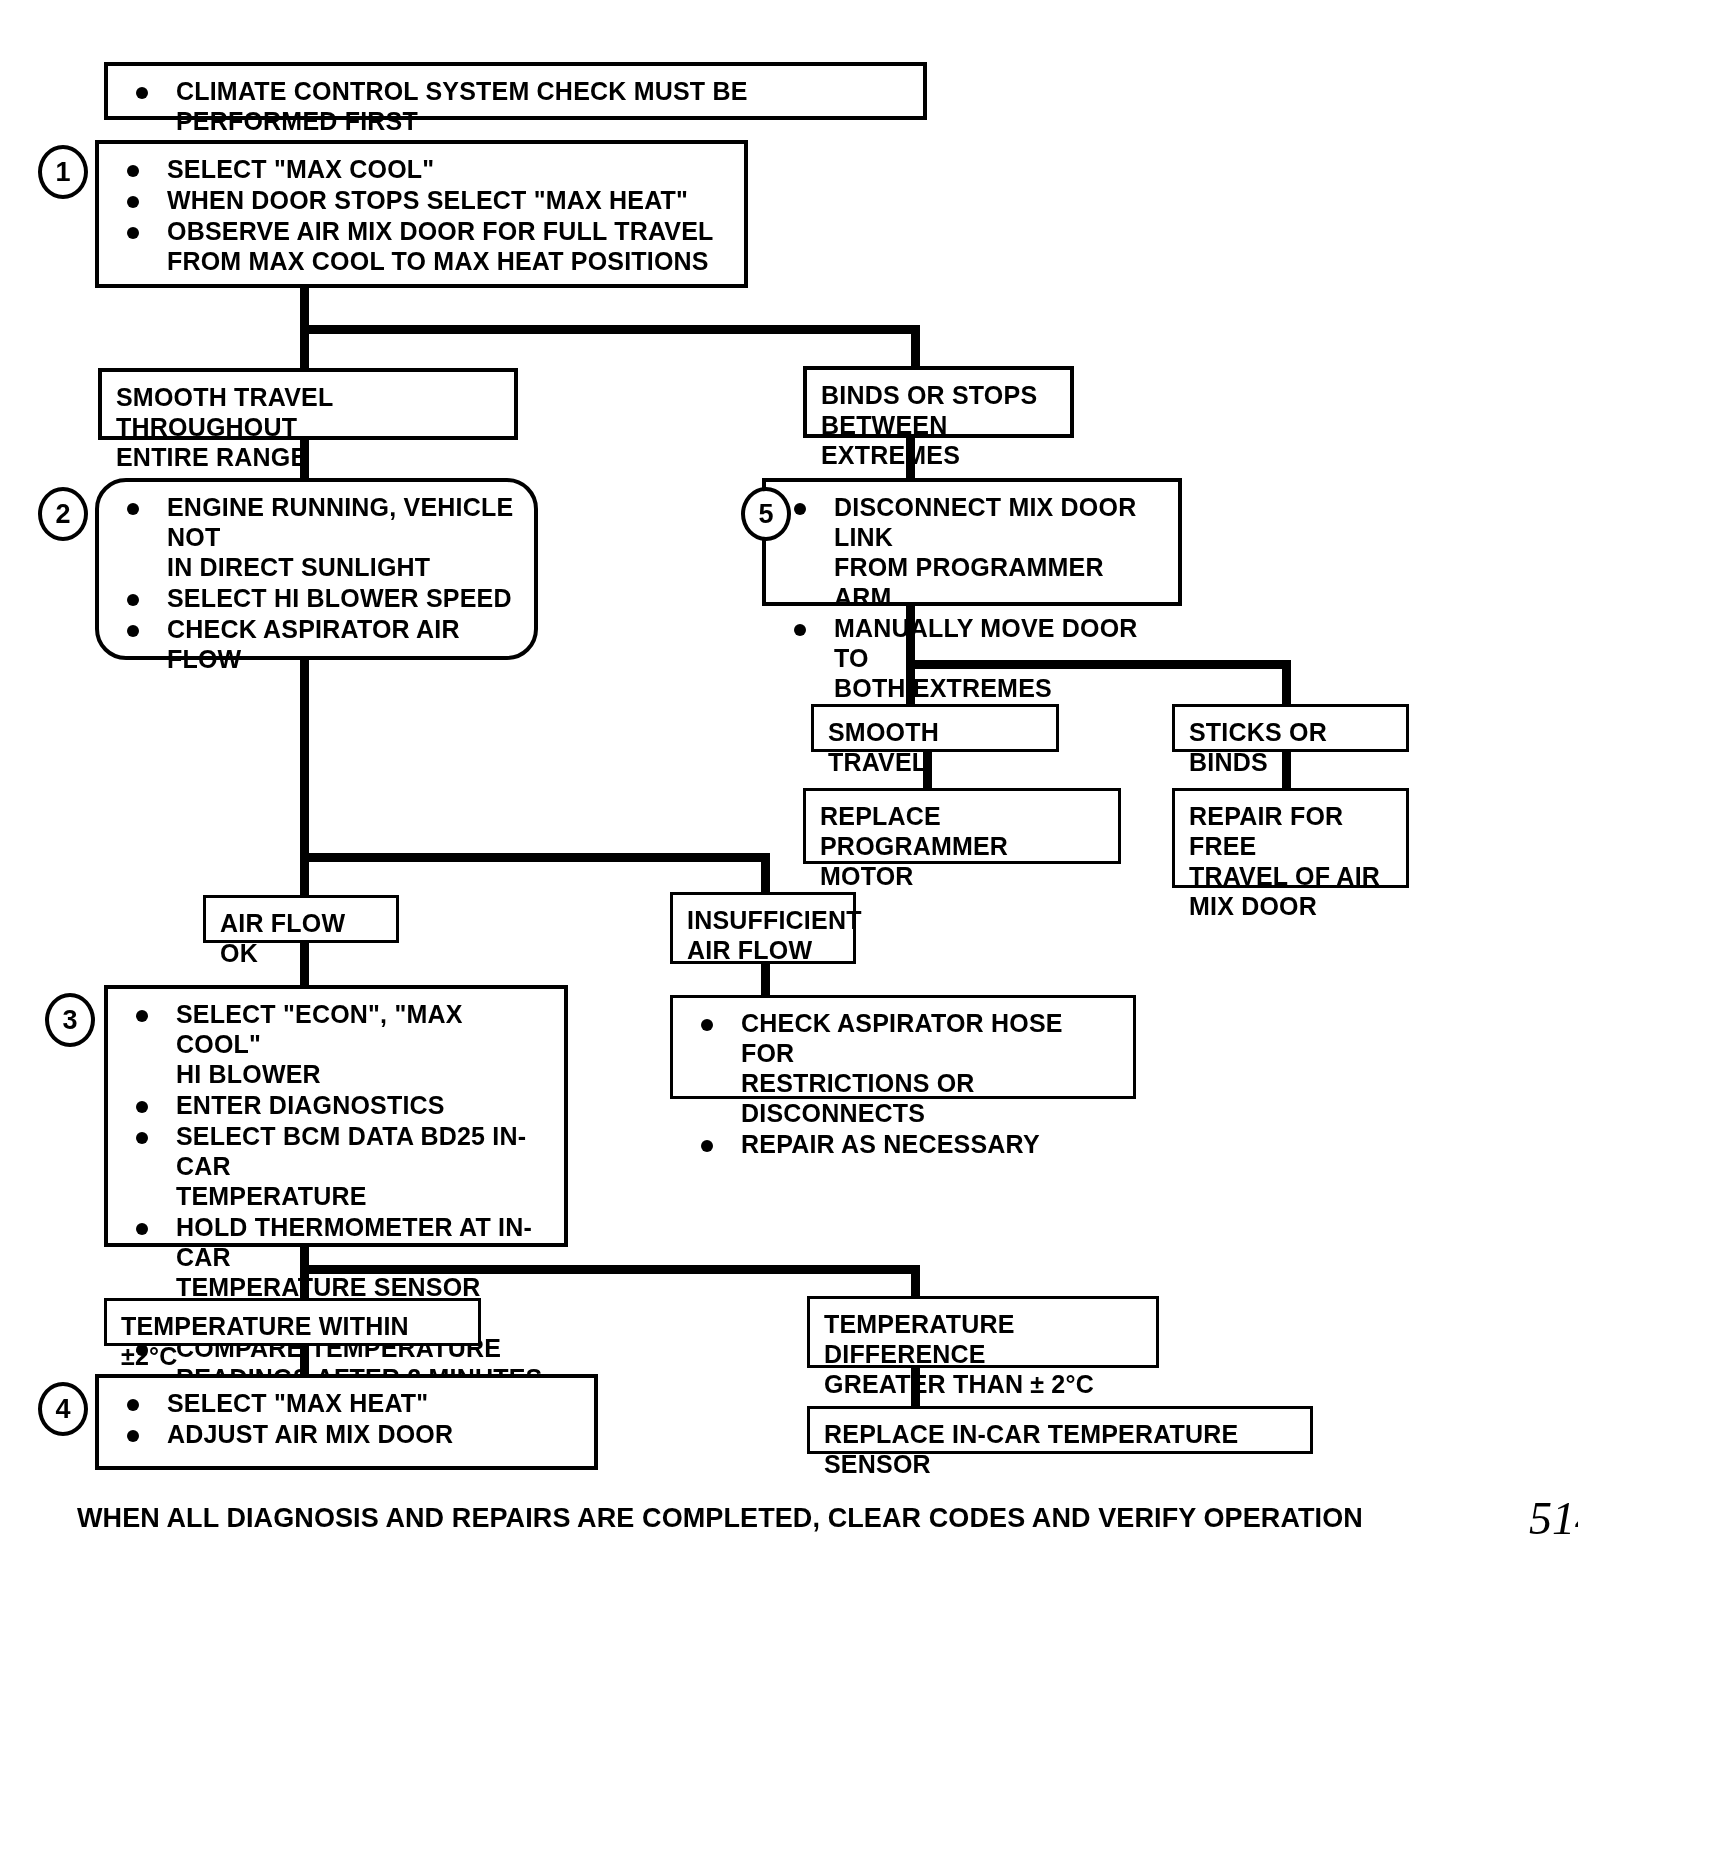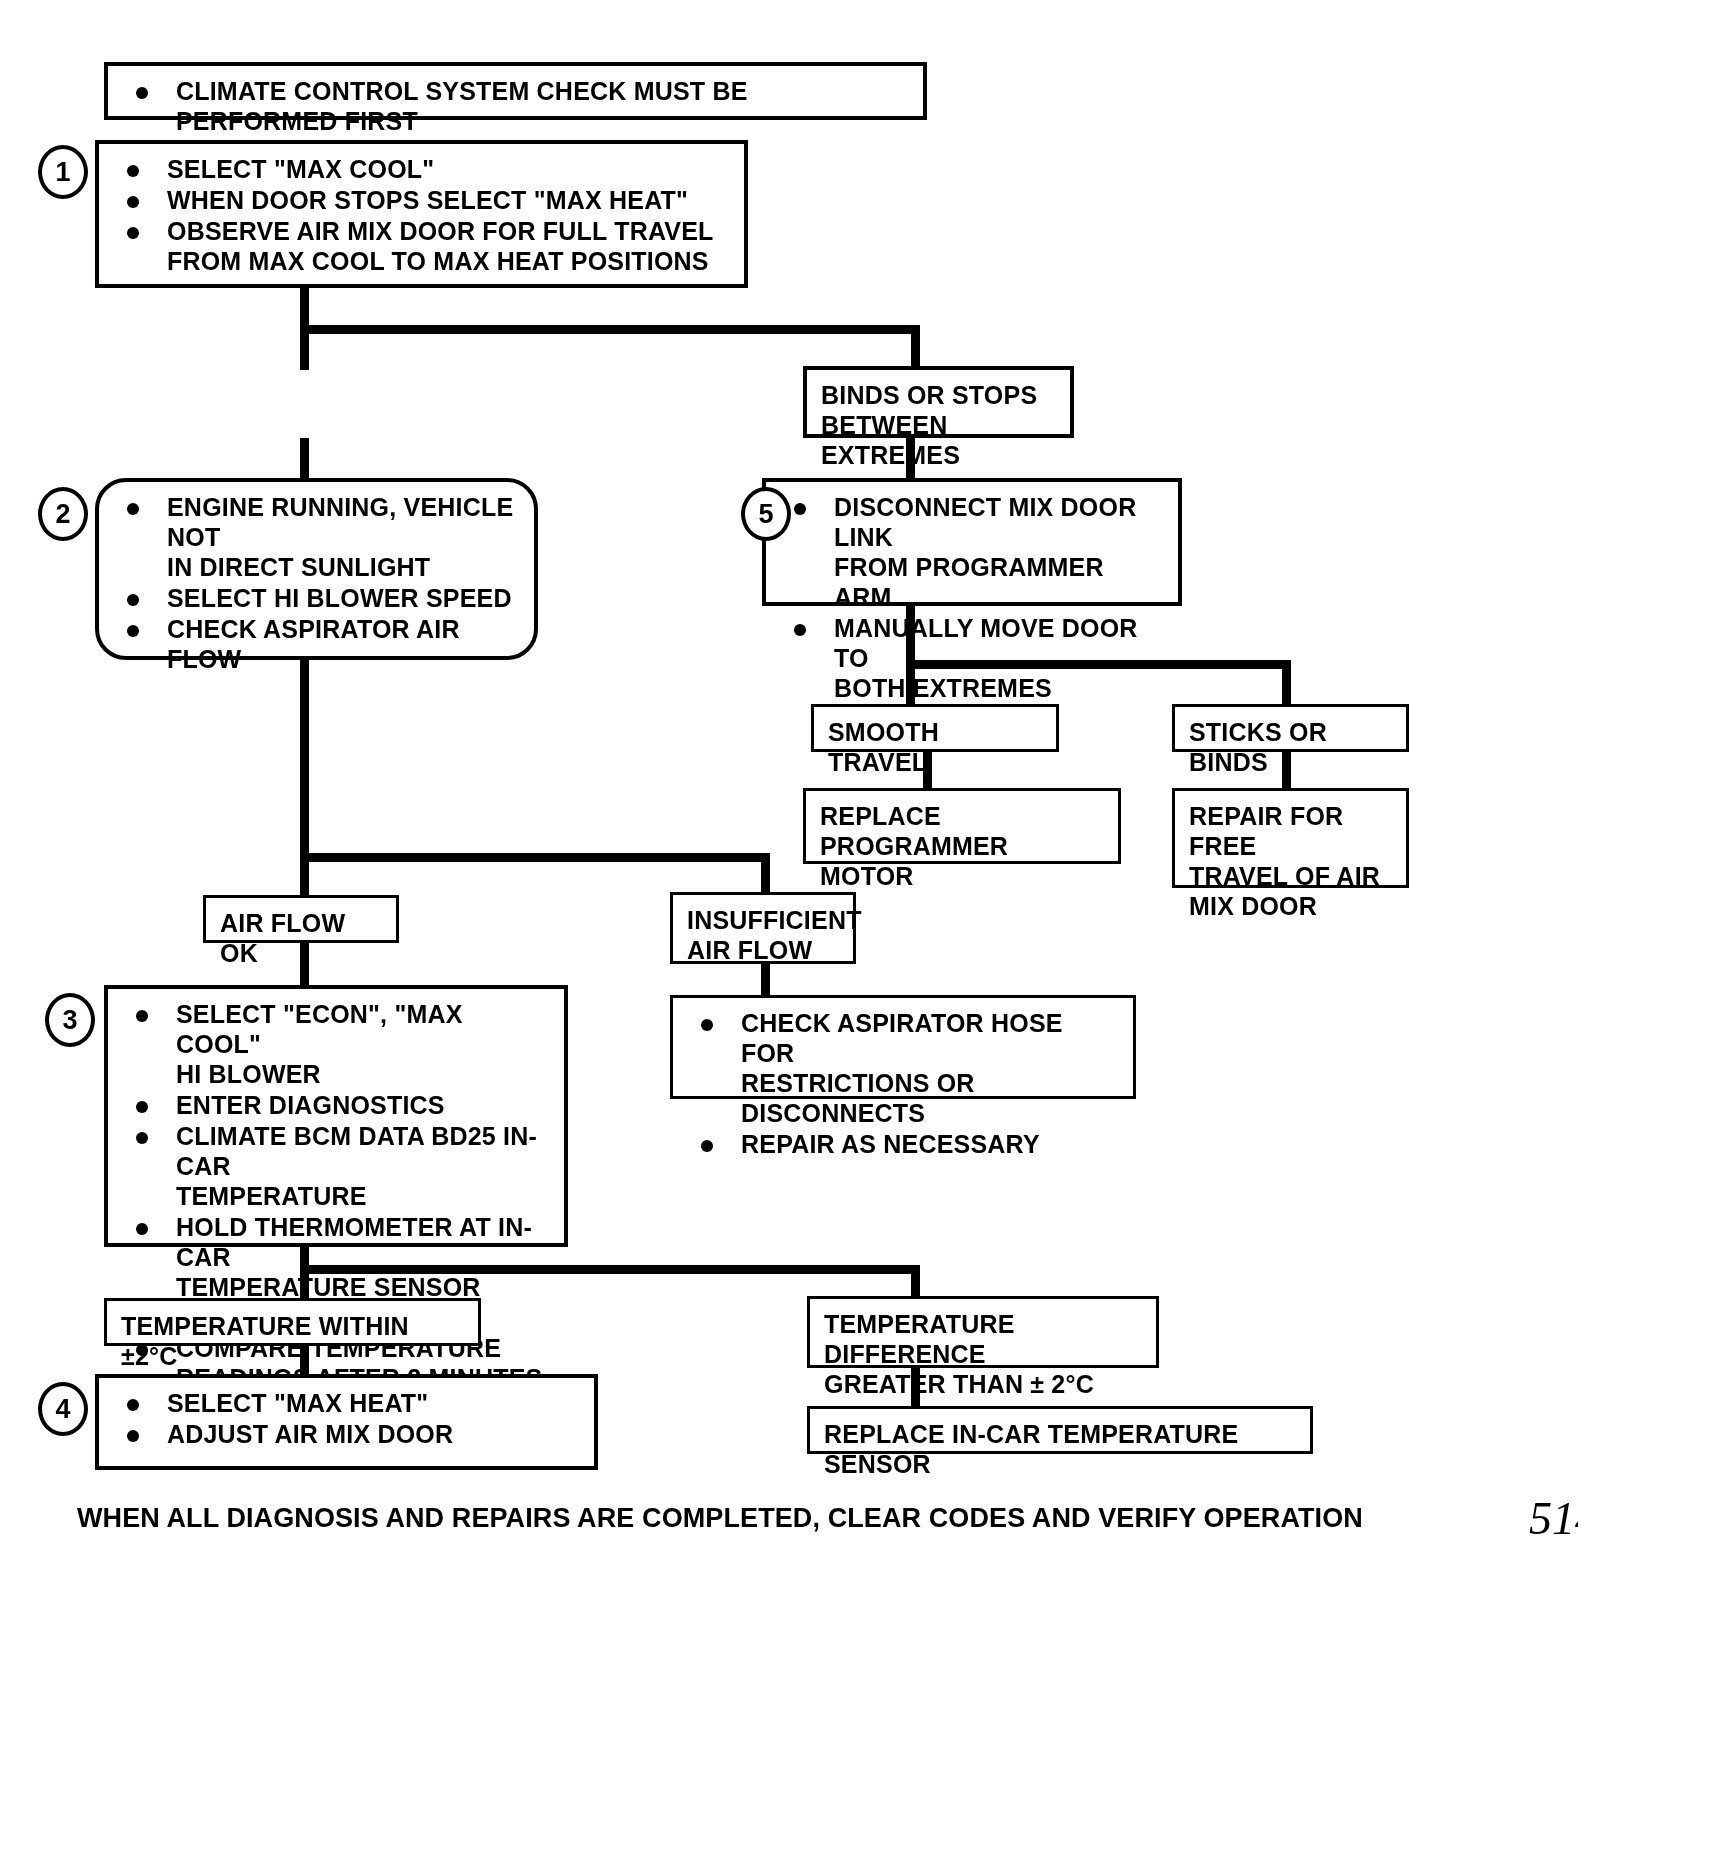--- a/index.html
+++ b/index.html
@@ -184,20 +184,24 @@
   <div class="step-num" id="num-1">1</div>
   <div class="box" id="box-step1">
     <ul class="bullets">
       <li>SELECT "MAX COOL"</li>
       <li>WHEN DOOR STOPS SELECT "MAX HEAT"</li>
       <li>OBSERVE AIR MIX DOOR FOR FULL TRAVEL
 FROM MAX COOL TO MAX HEAT POSITIONS</li>
     </ul>
   </div>
 
+  <div class="box" id="box-smooth">
+    <div class="plain-text">SMOOTH TRAVEL THROUGHOUT
+ENTIRE RANGE</div>
+  </div>
 
   <div class="box" id="box-binds">
     <div class="plain-text">BINDS OR STOPS
 BETWEEN EXTREMES</div>
   </div>
 
   <div class="step-num" id="num-2">2</div>
   <div class="box" id="box-step2">
     <ul class="bullets">
       <li>ENGINE RUNNING, VEHICLE NOT
@@ -244,21 +248,21 @@
     <div class="plain-text">INSUFFICIENT
 AIR FLOW</div>
   </div>
 
   <div class="step-num" id="num-3">3</div>
   <div class="box" id="box-step3">
     <ul class="bullets">
       <li>SELECT "ECON", "MAX COOL"
 HI BLOWER</li>
       <li>ENTER DIAGNOSTICS</li>
-      <li>CLIMATE BCM DATA BD25 IN-CAR
+      <li>SELECT BCM DATA BD25 IN-CAR
 TEMPERATURE</li>
       <li>HOLD THERMOMETER AT IN-CAR
 TEMPERATURE SENSOR INLET</li>
       <li>COMPARE TEMPERATURE
 READINGS AFTER 2 MINUTES</li>
     </ul>
   </div>
 
   <div class="box thin" id="box-aspirator">
     <ul class="bullets">

